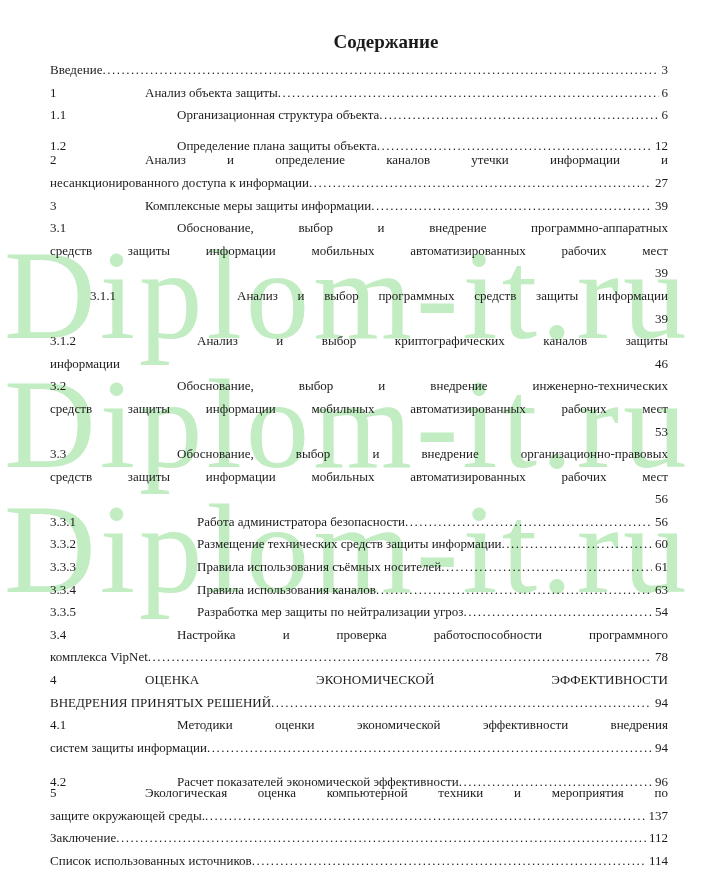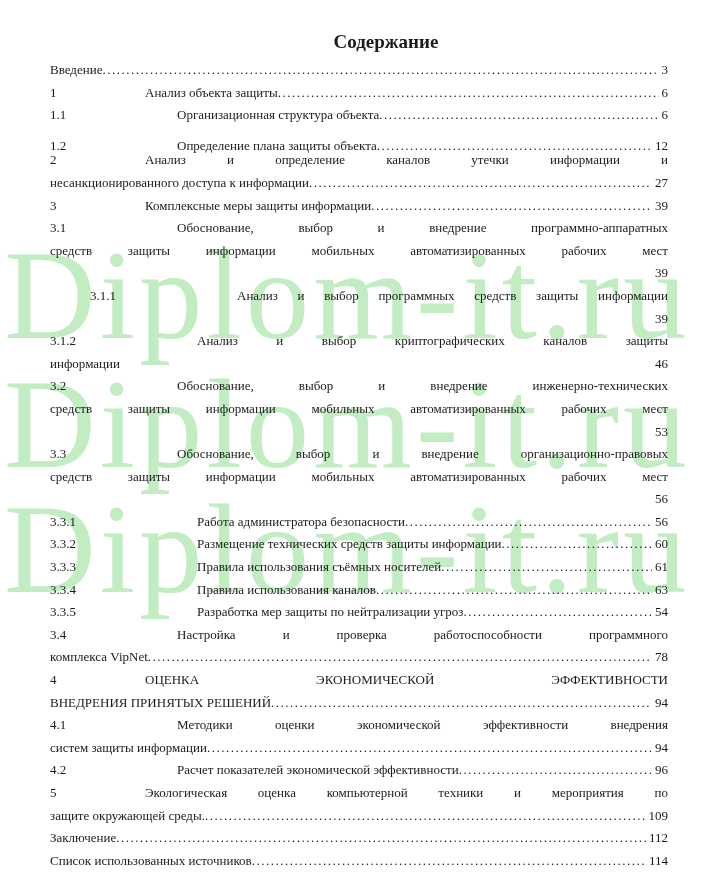--- a/index.html
+++ b/index.html
@@ -223,33 +223,33 @@
         <div class="row">
           <span class="num" style="width: 127px;">4.1</span>
           <span class="title j">Методики оценки экономической эффективности внедрения</span>
         </div>
         <div class="row">
           <span class="title">систем защиты информации</span>
           <span class="dots">............................................................................................................................................................................................................................</span>
           <span class="pg">94</span>
         </div>
         <div class="row">
-          <span class="num" style="width: 127px;">4.2</span>
+          <span class="num" style="width: 127px; margin-top: 12px;">4.2</span>
           <span class="title">Расчет показателей экономической эффективности</span>
           <span class="dots">............................................................................................................................................................................................................................</span>
           <span class="pg">96</span>
         </div>
         <div class="row">
           <span class="num" style="width: 95px;">5</span>
           <span class="title j">Экологическая оценка компьютерной техники и мероприятия по</span>
         </div>
         <div class="row">
           <span class="title">защите окружающей среды.</span>
           <span class="dots">............................................................................................................................................................................................................................</span>
-          <span class="pg">109</span>
+          <span class="pg">137</span>
         </div>
         <div class="row">
           <span class="title">Заключение</span>
           <span class="dots">............................................................................................................................................................................................................................</span>
           <span class="pg">112</span>
         </div>
         <div class="row">
           <span class="title">Список использованных источников</span>
           <span class="dots">............................................................................................................................................................................................................................</span>
           <span class="pg">114</span>

